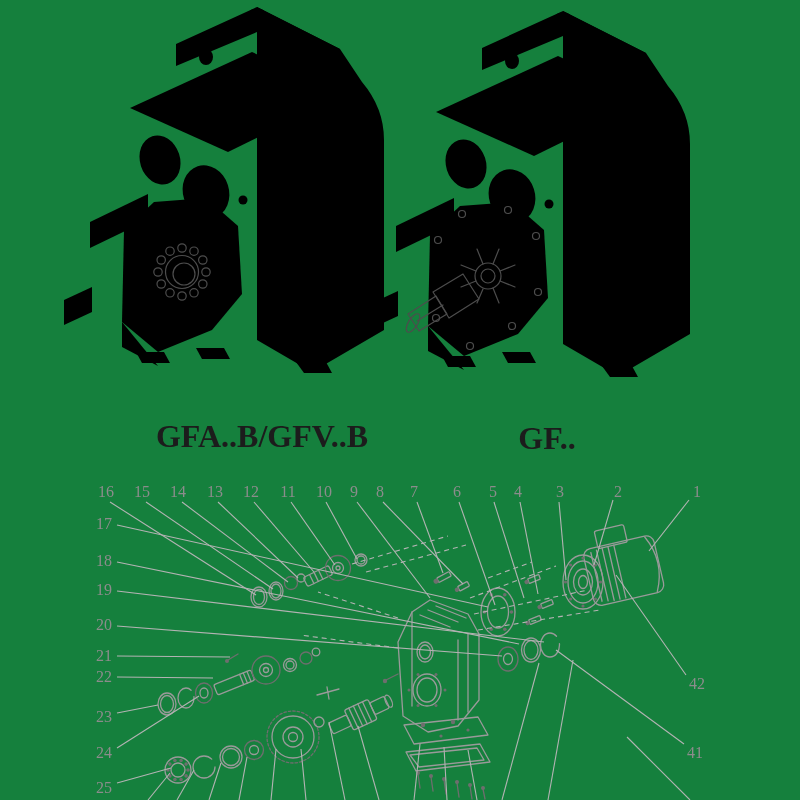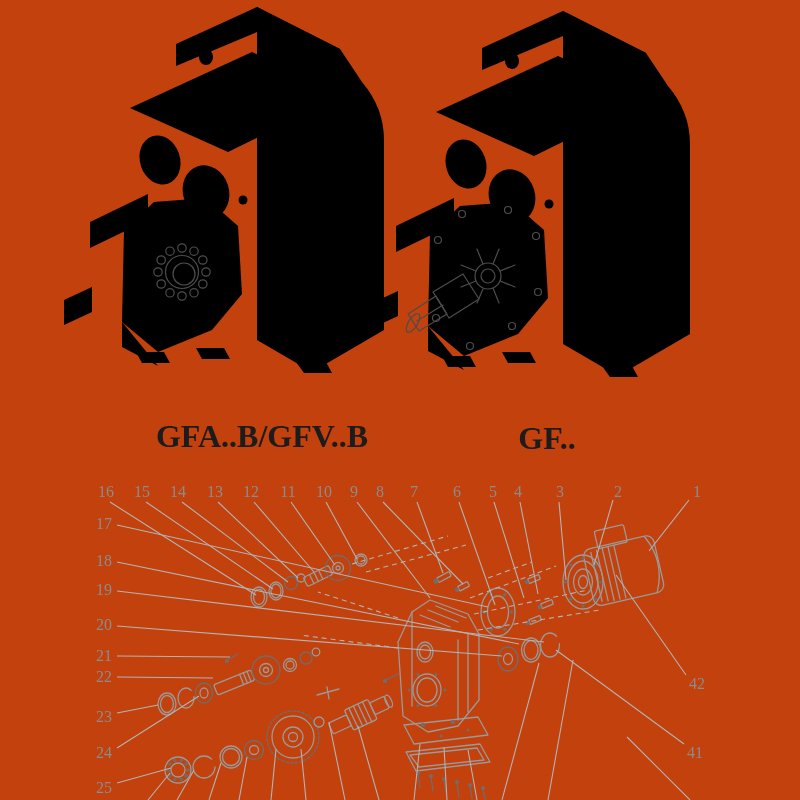--- a/index.html
+++ b/index.html
@@ -1,16 +1,16 @@
 <!DOCTYPE html>
 <html><head>
 <meta charset="utf-8">
 <style>
   html,body{margin:0;padding:0;background:#ffffff;}
-  .stage{width:800px;height:800px;position:relative;background:#c2410c;overflow:hidden;}
+  .stage{width:800px;height:800px;position:relative;background:#15803d;overflow:hidden;}
   svg{display:block;}
   .draw path,.draw line,.draw ellipse,.draw circle,.draw rect{
     fill:none;stroke:#4d4d4d;stroke-width:1.2;stroke-linejoin:round;stroke-linecap:round;}
   .parts path,.parts line,.parts ellipse,.parts circle,.parts rect{
     fill:none;stroke:#9a9a9a;stroke-width:1.3;stroke-linejoin:round;stroke-linecap:round;}
   .dk{stroke:#6e6e6e !important;}
   .fill{fill:#6e6e6e !important;stroke:none !important;}
   .caption{font-family:"Liberation Serif","DejaVu Serif",serif;font-weight:bold;font-size:32px;fill:#1c1c1c;}
   .pnum{font-family:"Liberation Serif","DejaVu Serif",serif;font-size:16px;fill:#8c8c8c;}
 </style>

